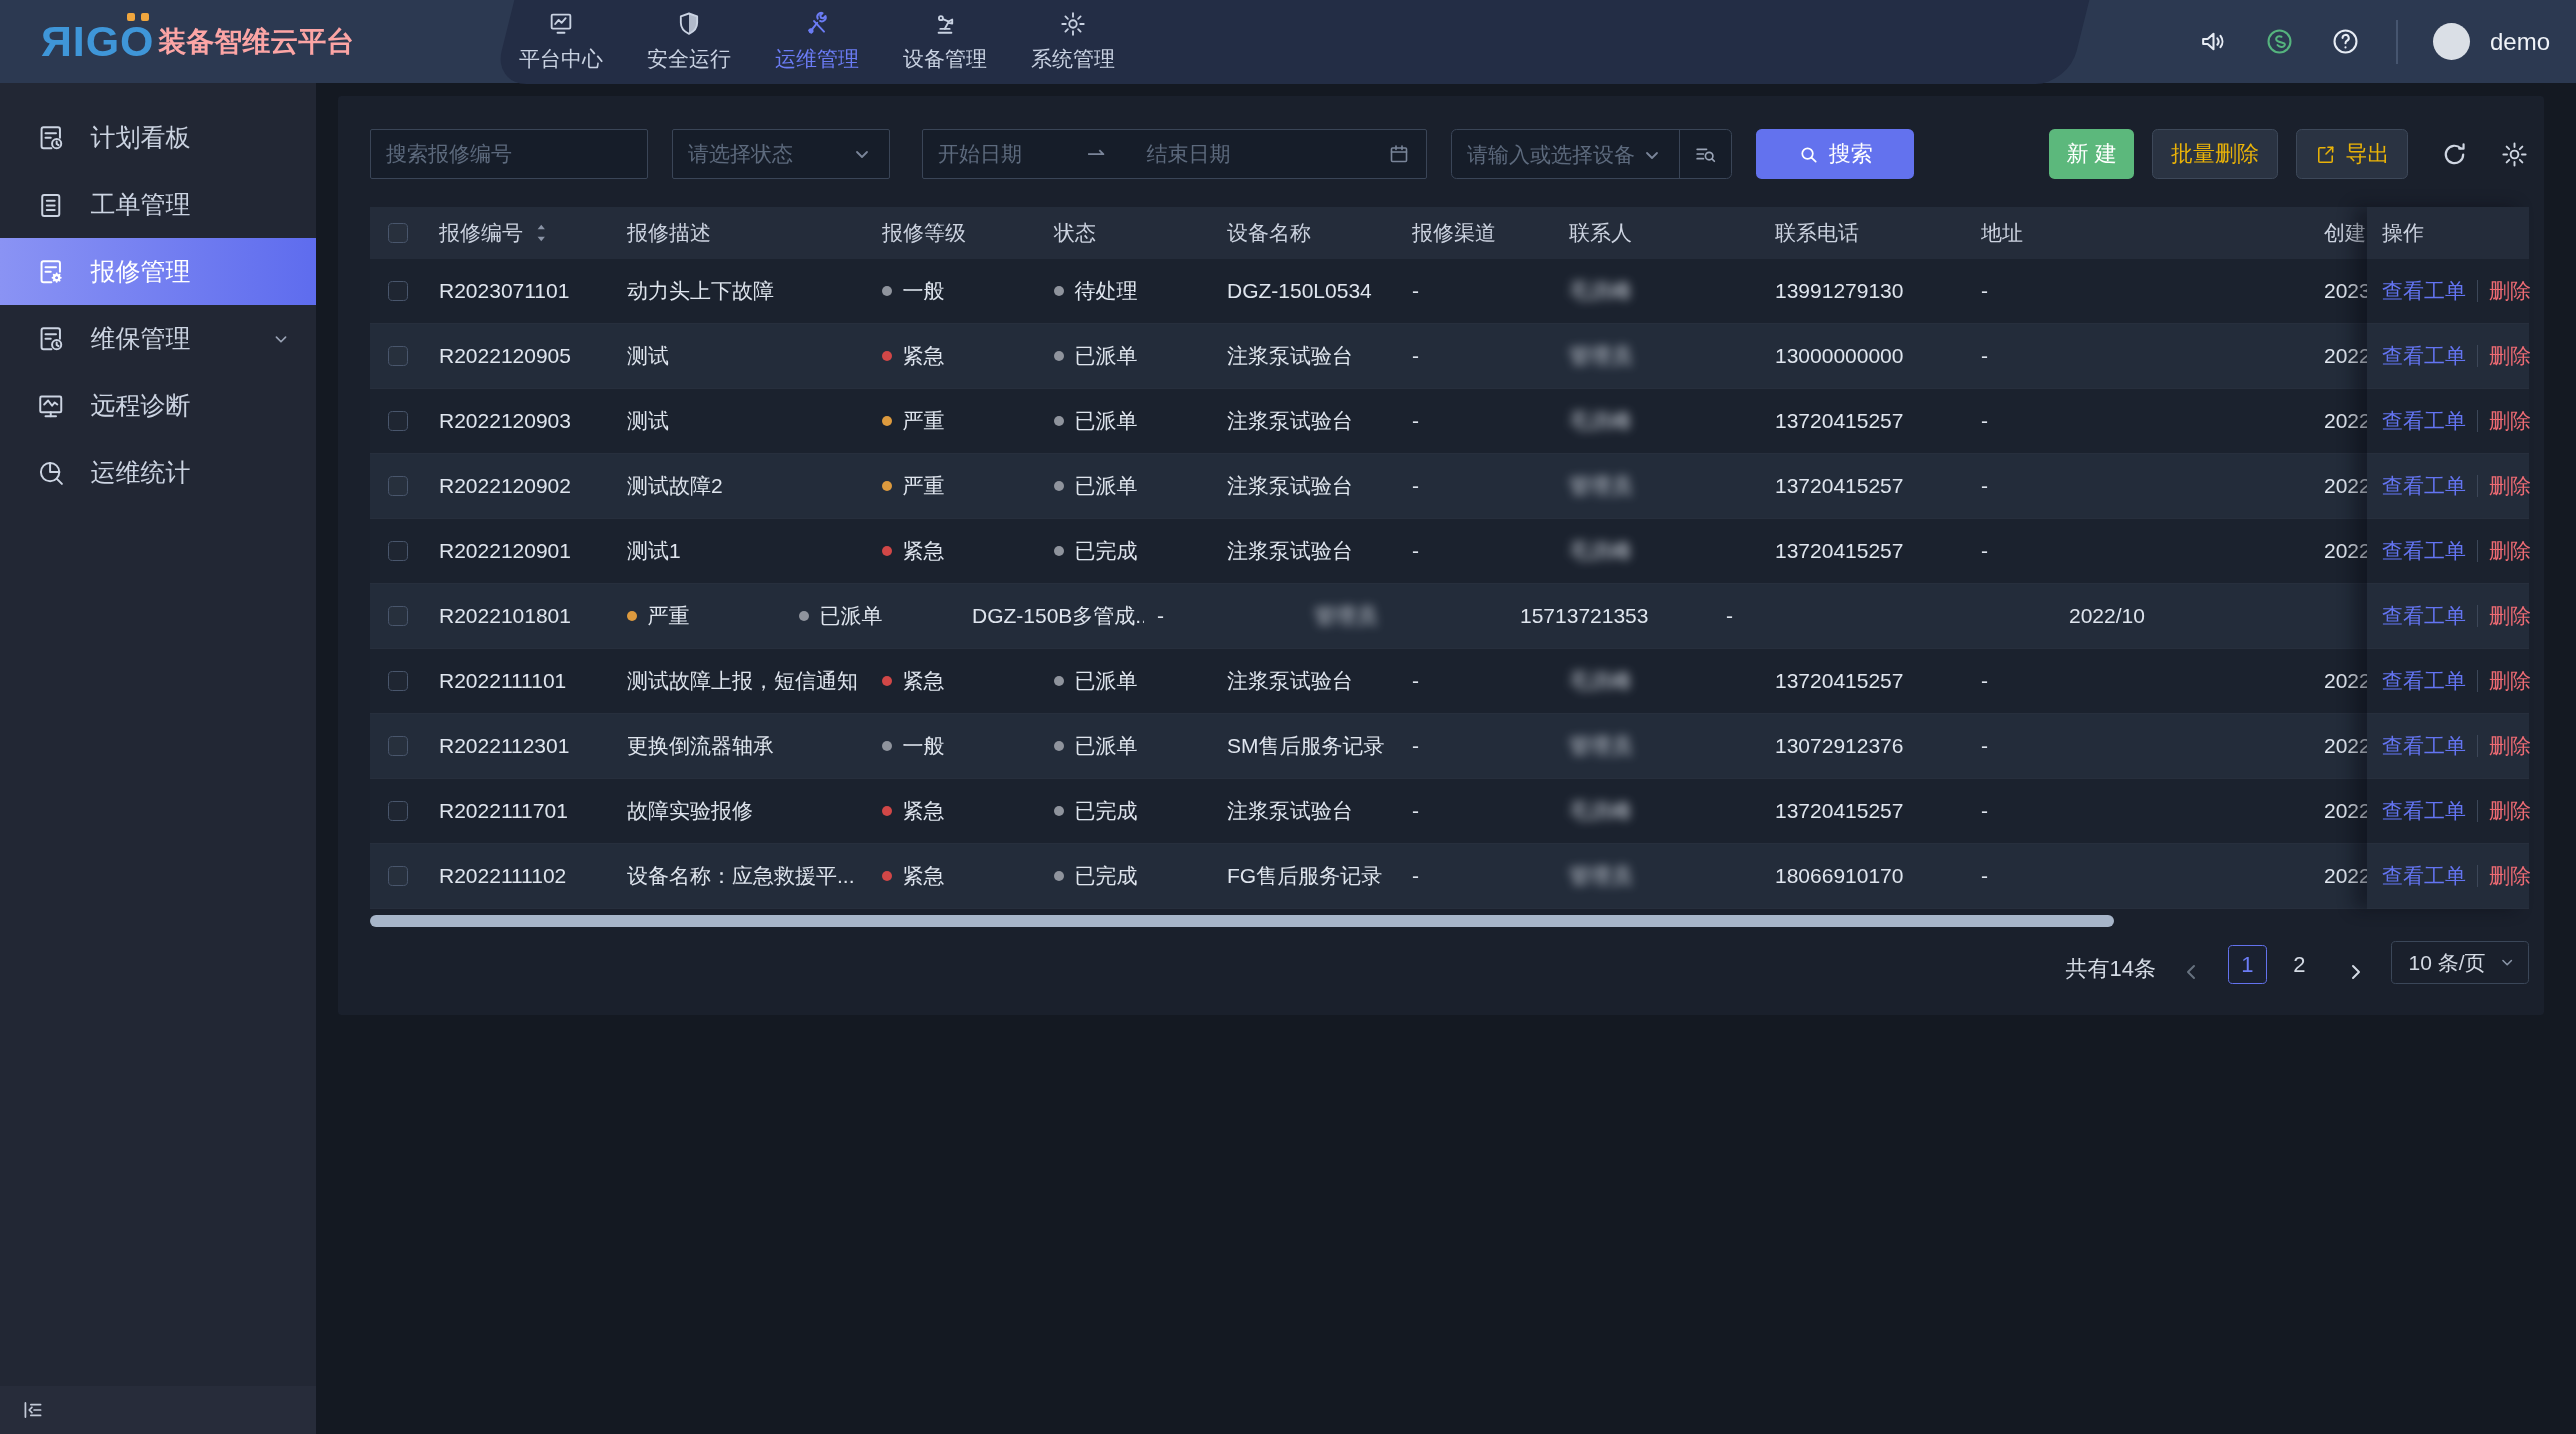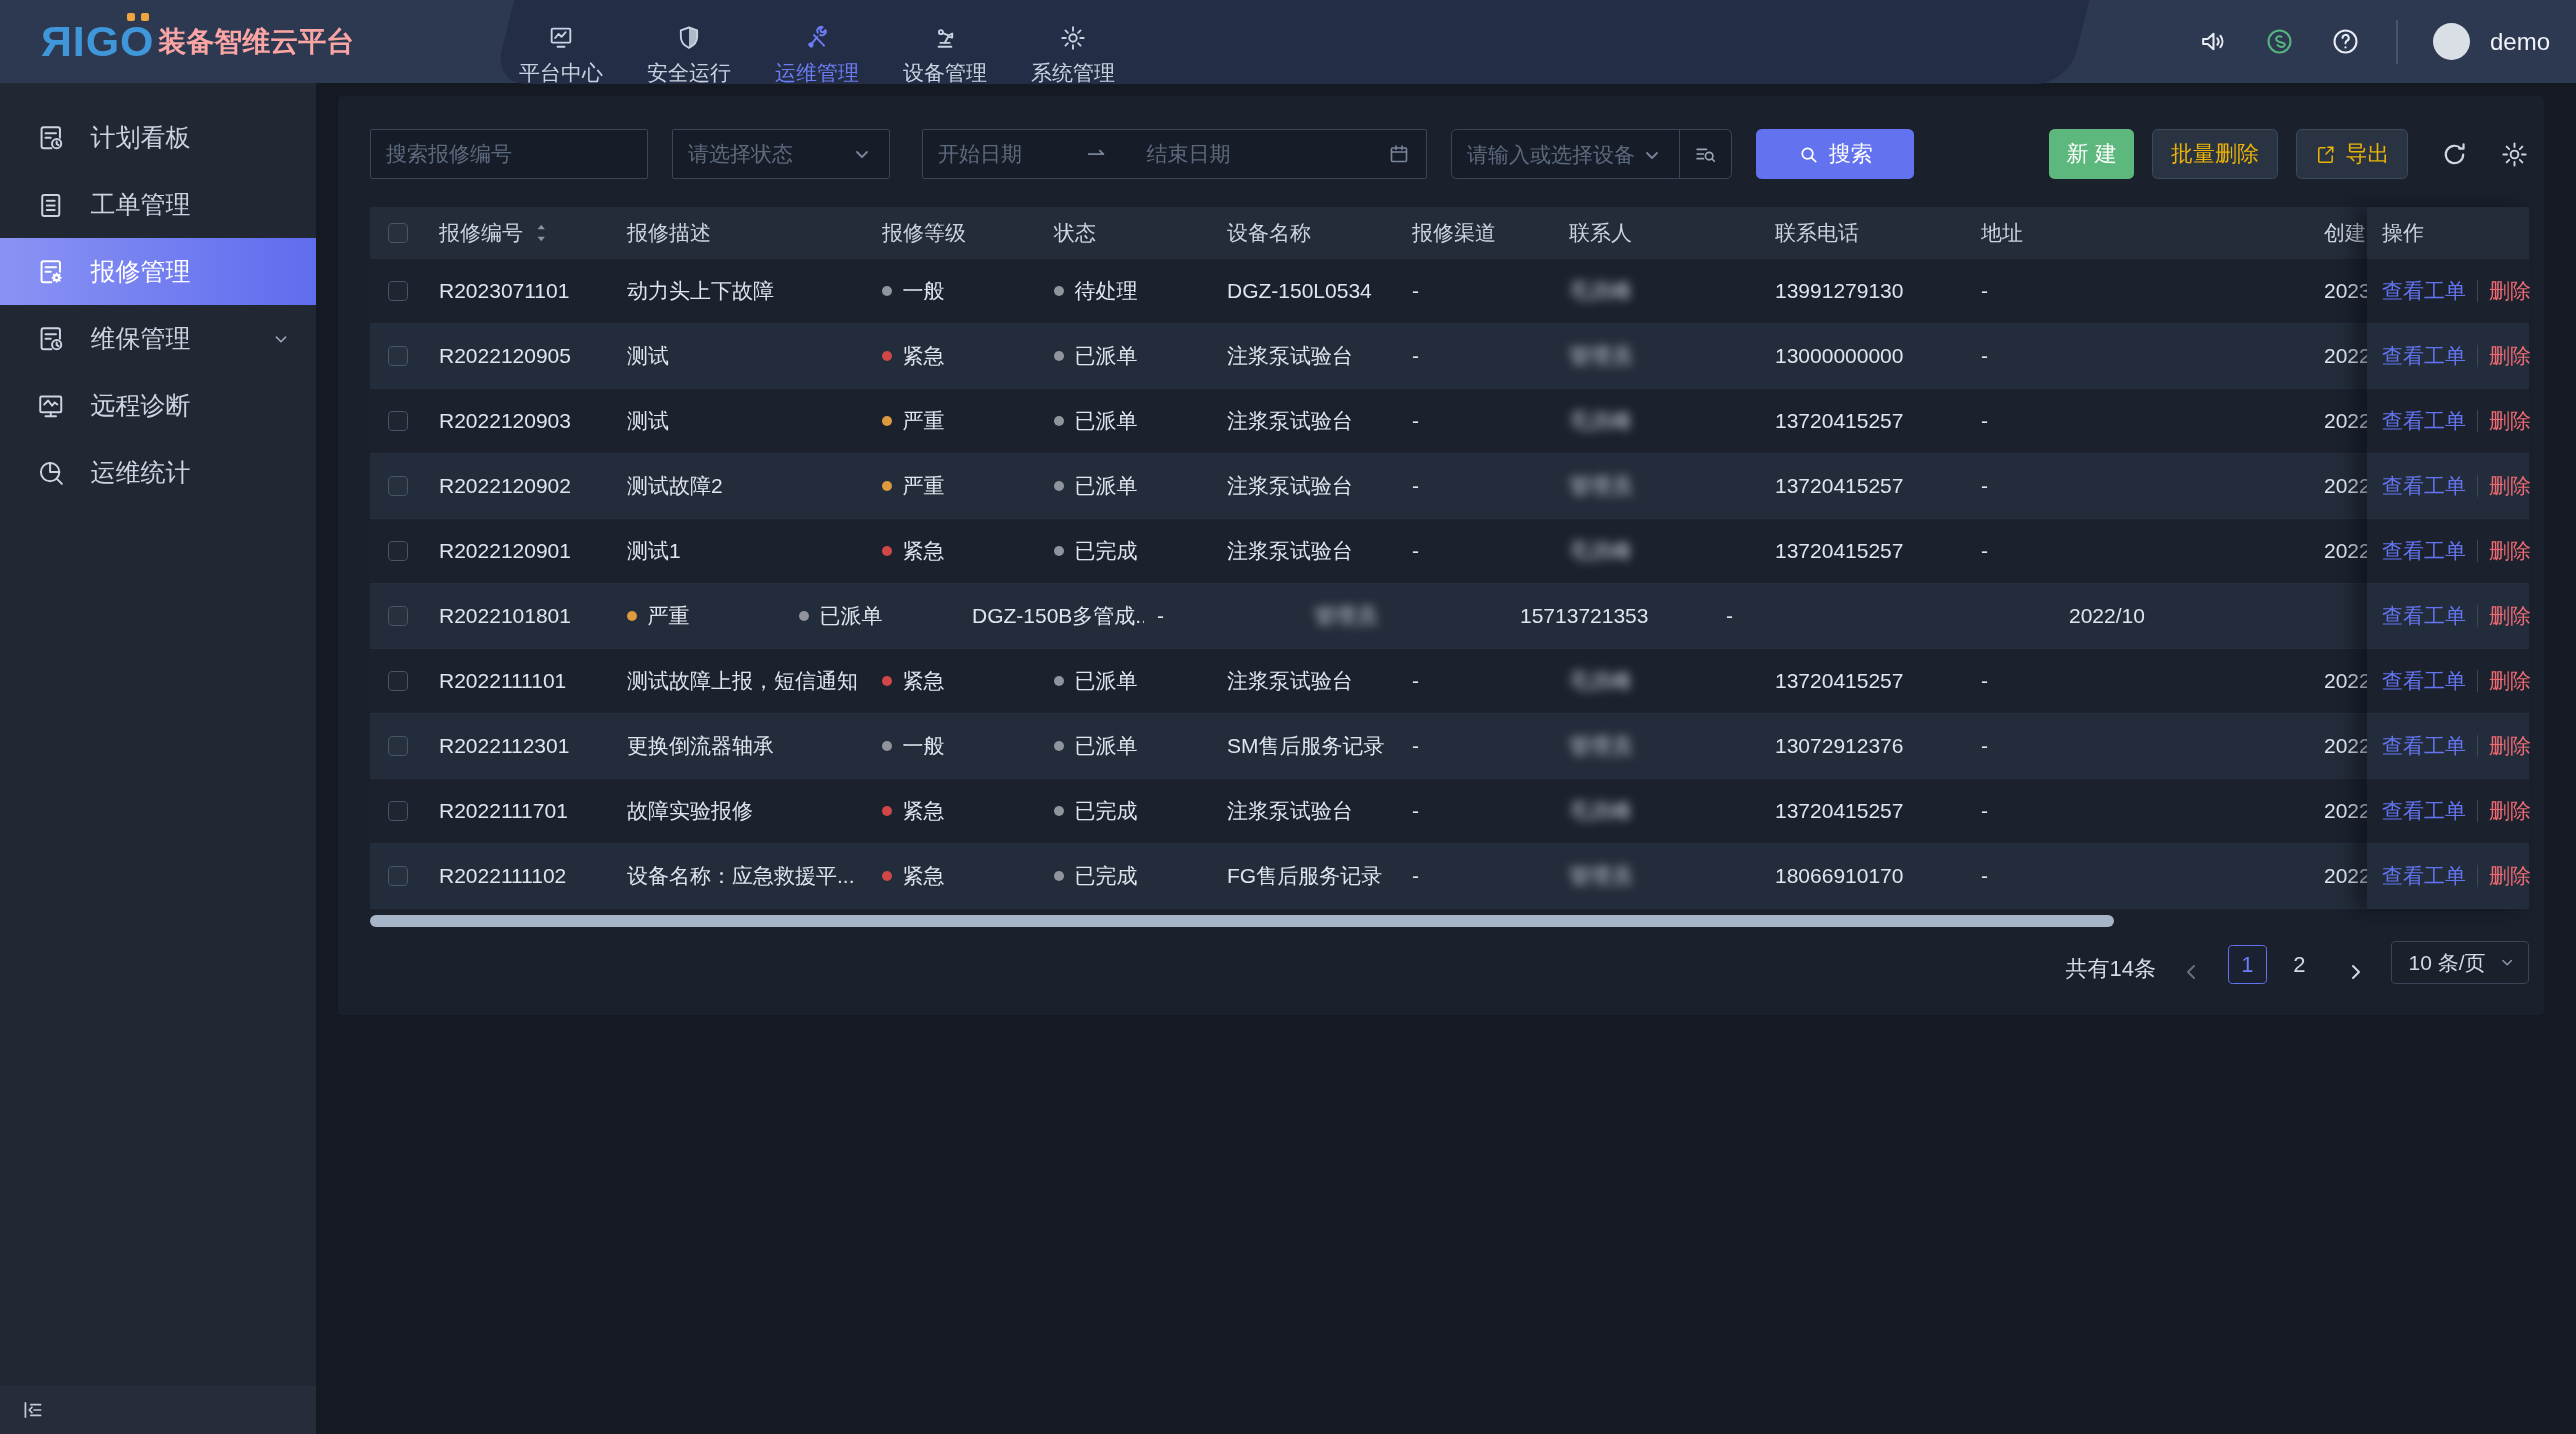--- a/index.html
+++ b/index.html
@@ -8,21 +8,21 @@
   .app{position:relative;width:2576px;height:1434px;background:#141922;overflow:hidden}
 
   
   .topbar{position:absolute;left:0;top:0;width:100%;height:83px;background:#2c3951;z-index:20}
   .nav-pill{position:absolute;left:505px;top:-9.3px;height:93px;width:1575px;background:#232d45;border-radius:0 0 33px 33px;transform:skewX(-14deg)}
   .logo{position:absolute;left:41px;top:0;height:83px;display:flex;align-items:center}
   .logo-text{font-size:43px;font-weight:bold;color:#3f96d8;letter-spacing:0.9px;display:flex;line-height:1}
   .logo-o{position:relative;display:inline-block}
   .logo-dots{position:absolute;top:-7.4px;left:6.5px;width:8.3px;height:8.3px;background:#f0a63e;border-radius:1.9px;box-shadow:14px 0 0 #f0a63e}
   .app-title{font-size:28px;font-weight:bold;color:#fca5a5;margin-left:4px}
-  .top-nav{position:absolute;left:519px;top:14px;height:83px;display:flex;align-items:center;gap:44px}
+  .top-nav{position:absolute;left:519px;top:0;height:83px;display:flex;align-items:center;gap:44px}
   .nav-item{display:flex;flex-direction:column;align-items:center;gap:6.5px;color:#c9d2e2;font-size:21px;cursor:pointer}
   .nav-item .nav-icon{display:flex}
   .nav-item .nav-icon svg{width:28px;height:28px}
   .nav-item.active{color:#6b7cf5}
   .top-right{position:absolute;right:26px;top:0;height:83px;display:flex;align-items:center;gap:35px}
   .hicon{display:flex;cursor:pointer}
   .hicon svg{width:31px;height:31px;color:#e7ecf4}
   .hicon.green svg{color:#55b47e}
   .vdiv{width:1.9px;height:44px;background:#46556f}
   .avatar{width:37px;height:37px;border-radius:50%;background:#dadfe6;cursor:pointer}

